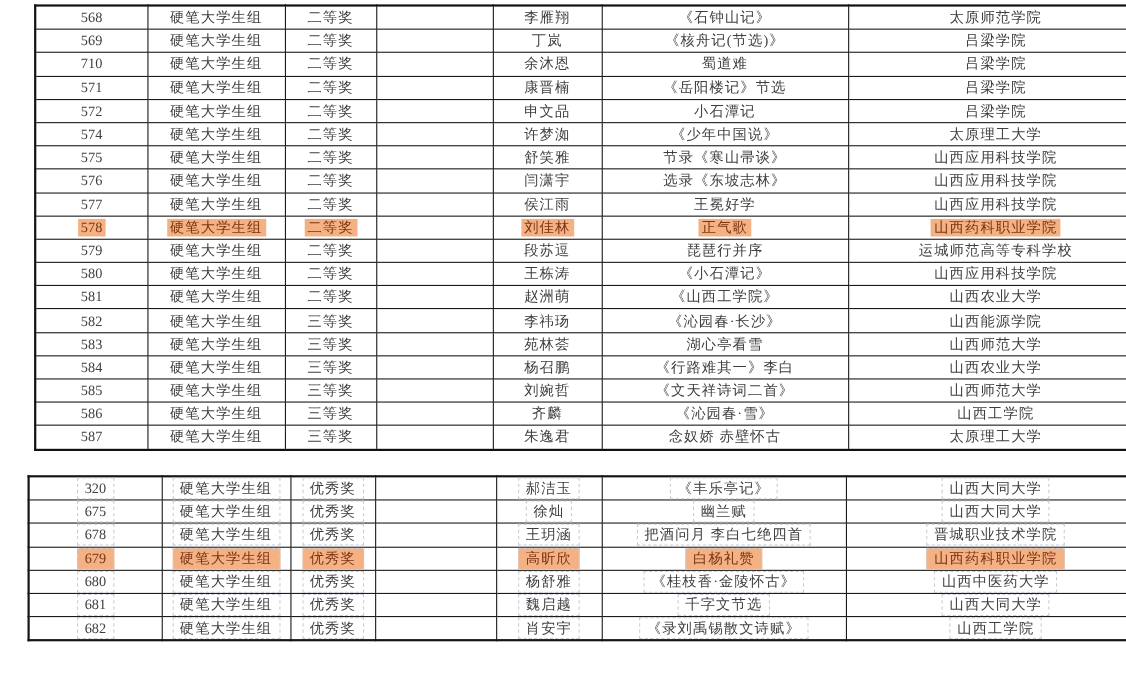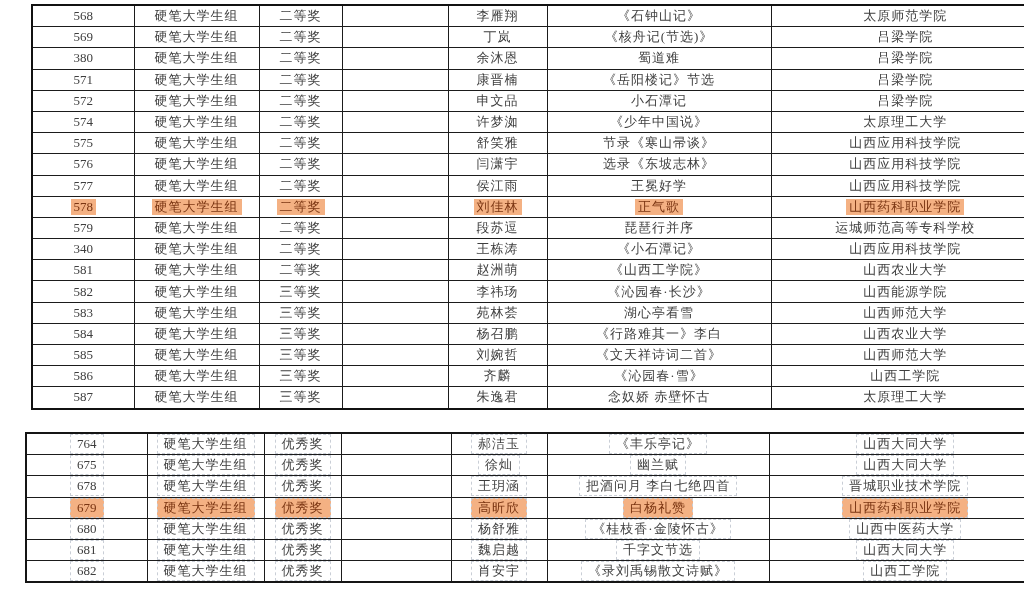--- a/index.html
+++ b/index.html
@@ -66,21 +66,21 @@
         <tr>
           <td class="col-serial"><span class="cell-text filled">569</span></td>
           <td class="col-group"><span class="cell-text filled">硬笔大学生组</span></td>
           <td class="col-award"><span class="cell-text filled">二等奖</span></td>
           <td class="col-empty"><span class="cell-text"></span></td>
           <td class="col-name"><span class="cell-text filled">丁岚</span></td>
           <td class="col-work"><span class="cell-text filled">《核舟记(节选)》</span></td>
           <td class="col-school"><span class="cell-text filled">吕梁学院</span></td>
         </tr>
         <tr>
-          <td class="col-serial"><span class="cell-text filled">380</span></td>
+          <td class="col-serial"><span class="cell-text filled">710</span></td>
           <td class="col-group"><span class="cell-text filled">硬笔大学生组</span></td>
           <td class="col-award"><span class="cell-text filled">二等奖</span></td>
           <td class="col-empty"><span class="cell-text"></span></td>
           <td class="col-name"><span class="cell-text filled">余沐恩</span></td>
           <td class="col-work"><span class="cell-text filled">蜀道难</span></td>
           <td class="col-school"><span class="cell-text filled">吕梁学院</span></td>
         </tr>
         <tr>
           <td class="col-serial"><span class="cell-text filled">571</span></td>
           <td class="col-group"><span class="cell-text filled">硬笔大学生组</span></td>
@@ -147,21 +147,21 @@
         <tr>
           <td class="col-serial"><span class="cell-text filled">579</span></td>
           <td class="col-group"><span class="cell-text filled">硬笔大学生组</span></td>
           <td class="col-award"><span class="cell-text filled">二等奖</span></td>
           <td class="col-empty"><span class="cell-text"></span></td>
           <td class="col-name"><span class="cell-text filled">段苏逗</span></td>
           <td class="col-work"><span class="cell-text filled">琵琶行并序</span></td>
           <td class="col-school"><span class="cell-text filled">运城师范高等专科学校</span></td>
         </tr>
         <tr>
-          <td class="col-serial"><span class="cell-text filled">340</span></td>
+          <td class="col-serial"><span class="cell-text filled">580</span></td>
           <td class="col-group"><span class="cell-text filled">硬笔大学生组</span></td>
           <td class="col-award"><span class="cell-text filled">二等奖</span></td>
           <td class="col-empty"><span class="cell-text"></span></td>
           <td class="col-name"><span class="cell-text filled">王栋涛</span></td>
           <td class="col-work"><span class="cell-text filled">《小石潭记》</span></td>
           <td class="col-school"><span class="cell-text filled">山西应用科技学院</span></td>
         </tr>
         <tr>
           <td class="col-serial"><span class="cell-text filled">581</span></td>
           <td class="col-group"><span class="cell-text filled">硬笔大学生组</span></td>
@@ -233,21 +233,21 @@
       <col style="width:121px">
         <col style="width:117px">
         <col style="width:77px">
       <col style="width:110px">
         <col style="width:96px">
         <col style="width:222px">
       <col style="width:273px">
     </colgroup>
     <tbody id="tbody-1">
         <tr>
-          <td class="col-serial"><span class="cell-text filled">764</span></td>
+          <td class="col-serial"><span class="cell-text filled">320</span></td>
           <td class="col-group"><span class="cell-text filled">硬笔大学生组</span></td>
           <td class="col-award"><span class="cell-text filled">优秀奖</span></td>
           <td class="col-empty"><span class="cell-text"></span></td>
           <td class="col-name"><span class="cell-text filled">郝洁玉</span></td>
           <td class="col-work"><span class="cell-text filled">《丰乐亭记》</span></td>
           <td class="col-school"><span class="cell-text filled">山西大同大学</span></td>
         </tr>
         <tr>
           <td class="col-serial"><span class="cell-text filled">675</span></td>
           <td class="col-group"><span class="cell-text filled">硬笔大学生组</span></td>

